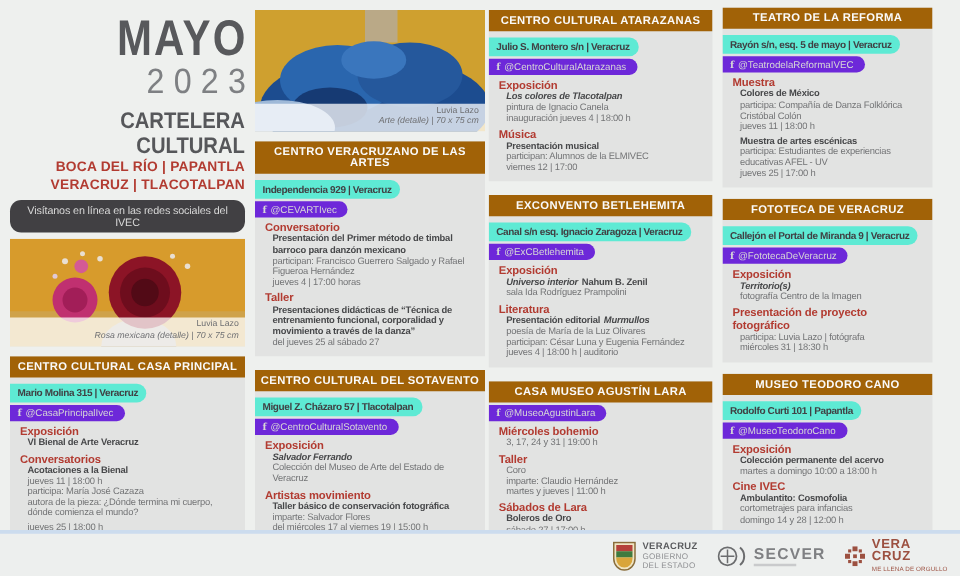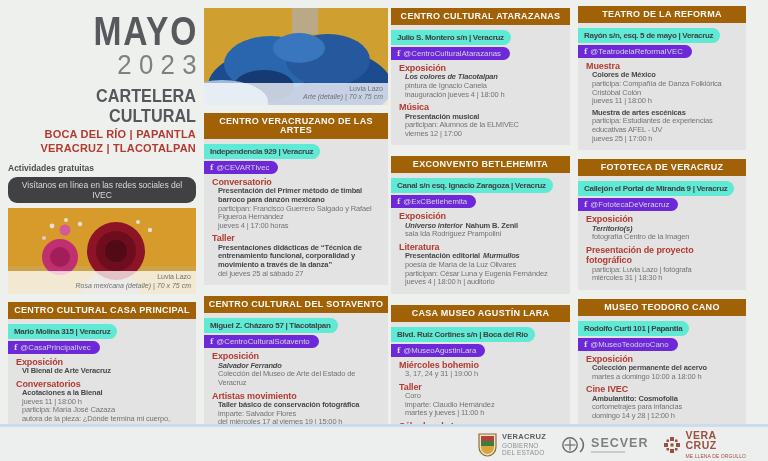--- a/index.html
+++ b/index.html
@@ -38,40 +38,39 @@
   .fb{font-family:"DejaVu Serif",serif;font-weight:bold;margin-right:3px}
   .sec-heading{color:#b23b31;font-size:9px;font-weight:bold;letter-spacing:-.1px;margin:3px 6px 0 8px;line-height:1.15}
   .item{margin:0 5px 3px 14px}
   .item-title{color:#47484a;font-weight:bold;font-size:7.5px;line-height:1.15;letter-spacing:-.15px}
   .item-title span + span{margin-left:3px}
   .item-line{color:#737476;font-size:7.5px;line-height:1.15;letter-spacing:-.15px}
   .it{font-style:italic}
 
   
   .footer{position:absolute;left:0;bottom:0;width:768px;height:37px;background:#edefee;border-top:3px solid #ccdcee;z-index:5}
-  .logos{position:absolute;right:22px;top:3px;height:30px;display:flex;align-items:center;gap:16px}
+  .logos{position:absolute;right:10px;top:3px;height:30px;display:flex;align-items:center;gap:16px}
   .logo{display:flex;align-items:center;gap:5px}
   .gob-name{font-size:7.5px;font-weight:bold;color:#5a5b5e;letter-spacing:.3px;line-height:1.15}
   .gob-sub{font-size:6.5px;color:#8f9093;line-height:1.15;letter-spacing:.2px}
   .secver-label{font-size:12.5px;font-weight:bold;color:#7f8083;letter-spacing:1px;line-height:1}
   .secver-sub{height:2px;width:34px;background:#c9cacc;margin-top:2px}
   .vc-line{font-size:10.5px;font-weight:bold;color:#9c5040;line-height:.95;letter-spacing:.5px}
   .vc-tag{font-size:5px;color:#9c5040;margin-top:2px;letter-spacing:.1px;white-space:nowrap}
 </style>
 </head>
 <body>
 
 <div class="col" id="col1">
   <div class="brand">
     <div class="month">MAYO</div>
     <div class="year">2023</div>
     <div class="cartelera">CARTELERA CULTURAL</div>
     <div class="cities">BOCA DEL RÍO | PAPANTLA</div>
     <div class="cities">VERACRUZ | TLACOTALPAN</div>
-    <div class="free">Actividades gratuitas</div>
     <div class="online">Visítanos en línea en las redes sociales del IVEC</div>
   </div>
   <div class="artimg" id="flower-img">
     <svg class="photo" viewBox="0 0 188 86" preserveAspectRatio="none">
       <rect width="188" height="86" fill="#d79b2c"></rect>
       <rect x="0" y="58" width="188" height="28" fill="#cfa24a"></rect>
       <ellipse cx="103" cy="86" rx="30" ry="22" fill="#b7b1a3"></ellipse>
       <circle cx="44" cy="18" r="2.4" fill="#e9dfd2"></circle>
         <circle cx="58" cy="12" r="2" fill="#e9dfd2"></circle>
       <circle cx="72" cy="16" r="2.2" fill="#e9dfd2"></circle>
@@ -199,21 +198,20 @@
       <div class="sec-heading">Literatura</div>
       <div class="item">
         <div class="item-title"><span>Presentación editorial</span><span class="it">Murmullos</span></div>
         <div class="item-line">poesía de María de la Luz Olivares</div>
         <div class="item-line">participan: César Luna y Eugenia Fernández</div>
         <div class="item-line">jueves 4 | 18:00 h | auditorio</div>
       </div>
     </section>
     <section class="card">
       <div class="card-header">CASA MUSEO AGUSTÍN LARA</div>
-      <div class="pill-addr">Blvd. Ruiz Cortines s/n | Boca del Río</div>
       <div class="pill-social"><span class="fb">f</span><span>@MuseoAgustinLara</span></div>
       <div class="sec-heading">Miércoles bohemio</div>
       <div class="item">
         <div class="item-line">3, 17, 24 y 31 | 19:00 h</div>
       </div>
       <div class="sec-heading">Taller</div>
       <div class="item">
         <div class="item-line">Coro</div>
         <div class="item-line">imparte: Claudio Hernández</div>
         <div class="item-line">martes y jueves | 11:00 h</div>

